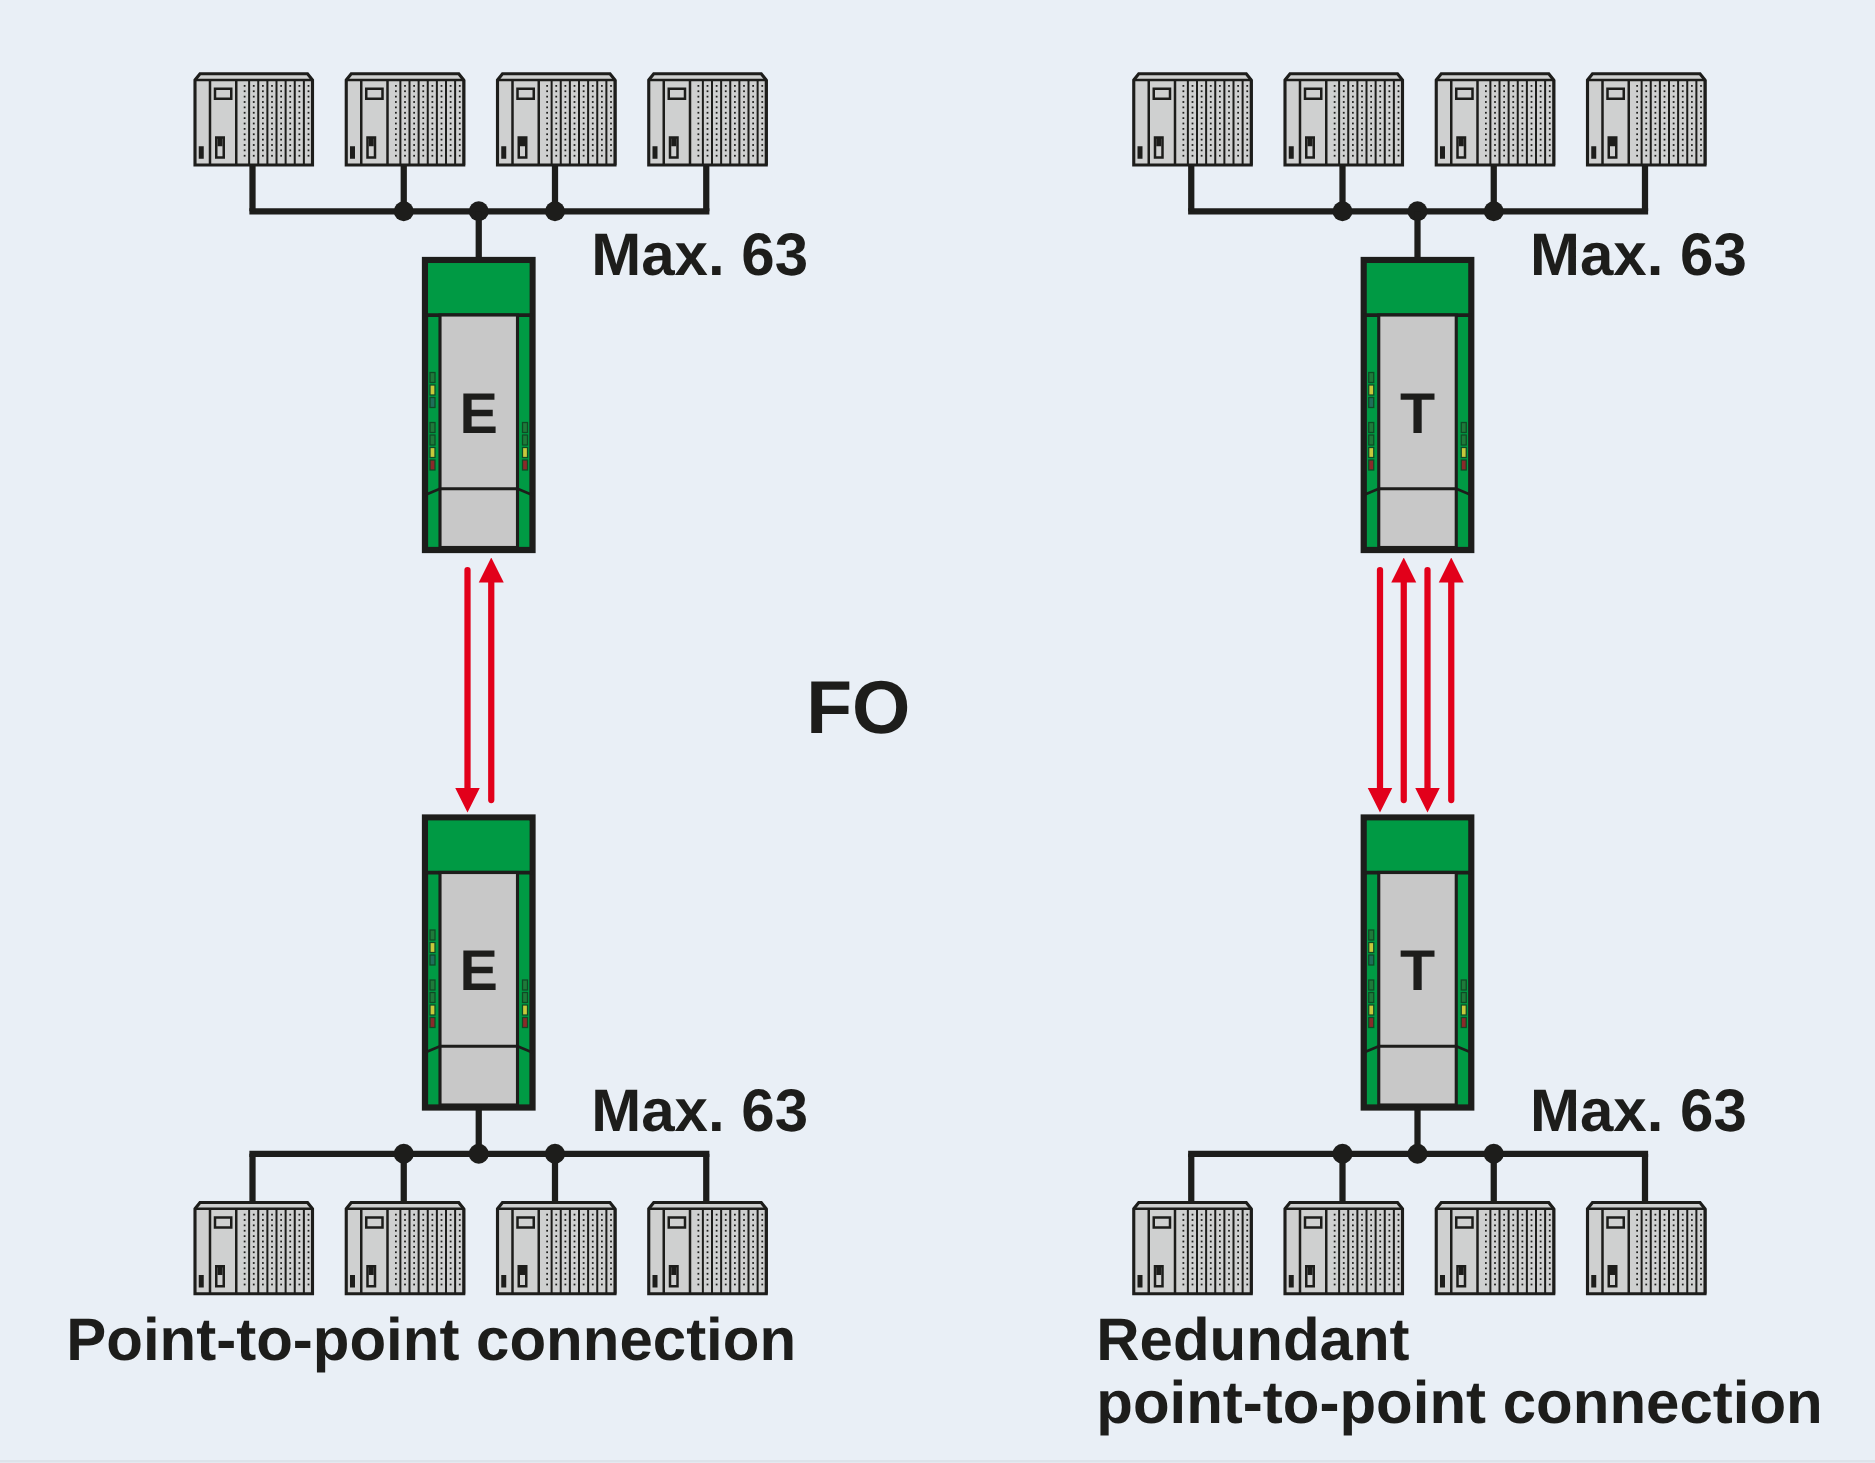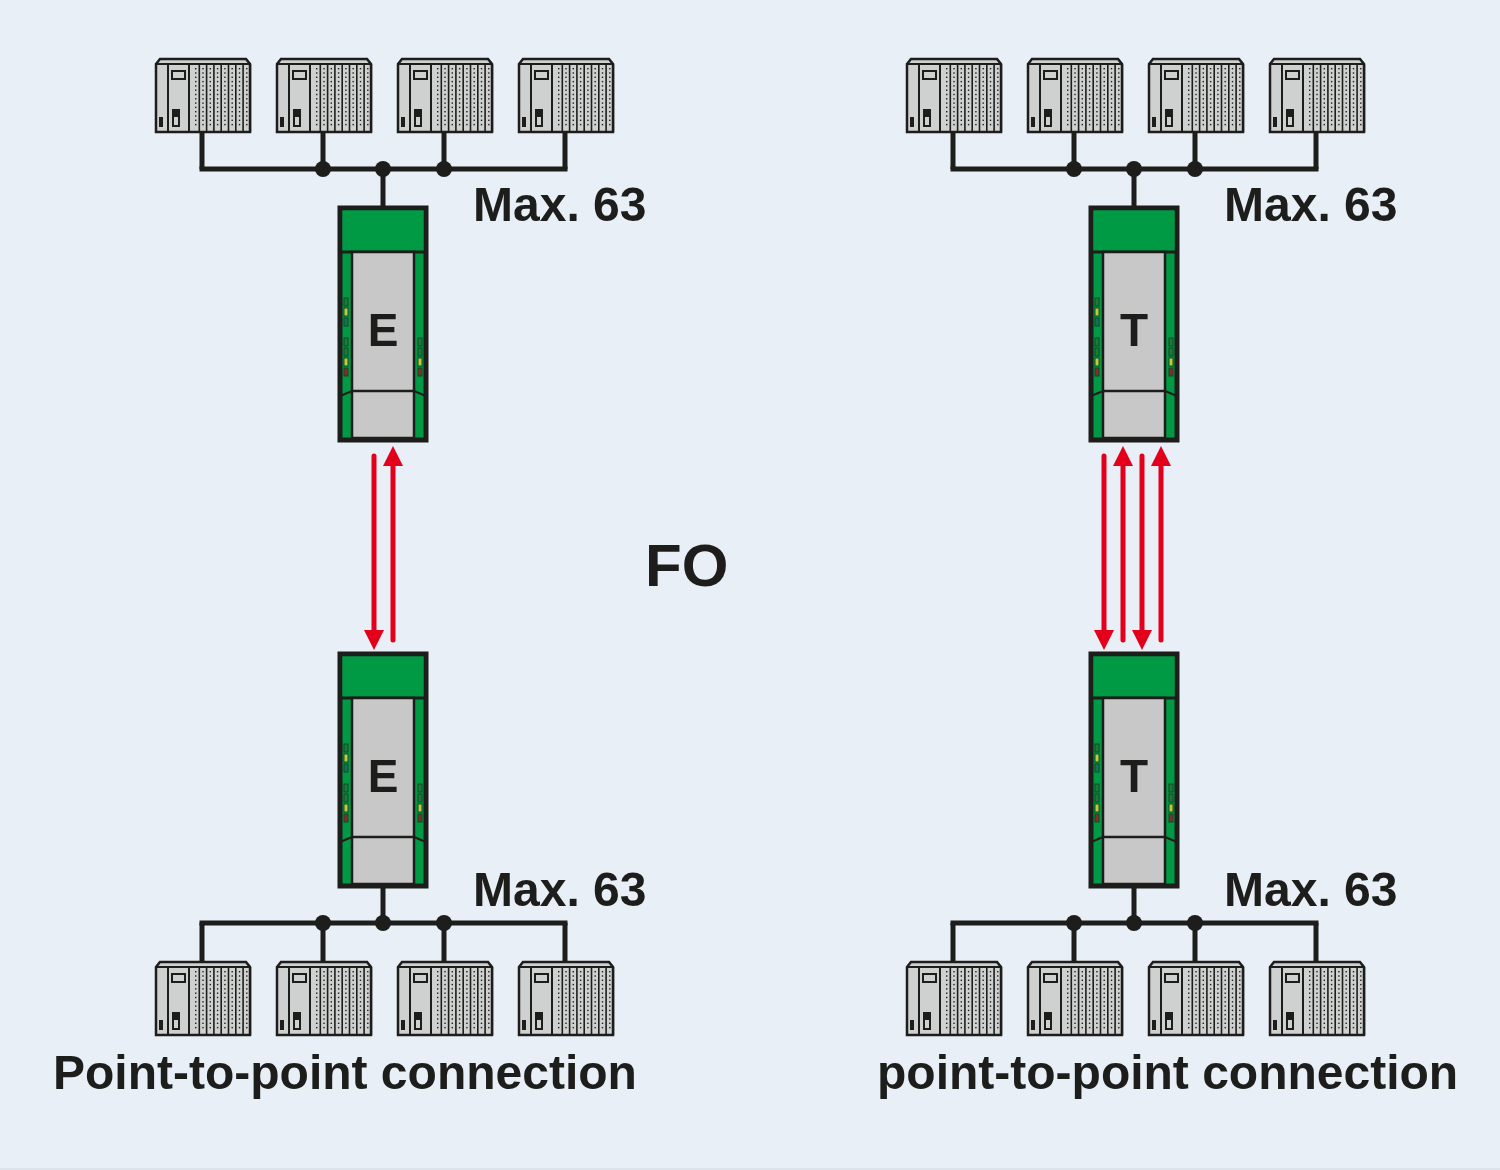--- a/index.html
+++ b/index.html
@@ -321,16 +321,17 @@
 <div class="lbl max-lbl" style="left:473px; top:866px;">Max. 63</div>
 <div class="lbl max-lbl" style="left:1224px; top:181px;">Max. 63</div>
 <div class="lbl max-lbl" style="left:1224px; top:866px;">Max. 63</div>
 
 <div class="lbl fo-lbl" style="left:645px; top:536px;">FO</div>
 
 <div class="lbl caption" style="left:53px; top:1048px;">
   <div>Point-to-point connection</div>
 </div>
 <div class="lbl caption" style="left:877px; top:1048px;">
+  <div>Redundant</div>
   <div>point-to-point connection</div>
 </div>
 
 <div class="bottom-line"></div>
 
 </body></html>

